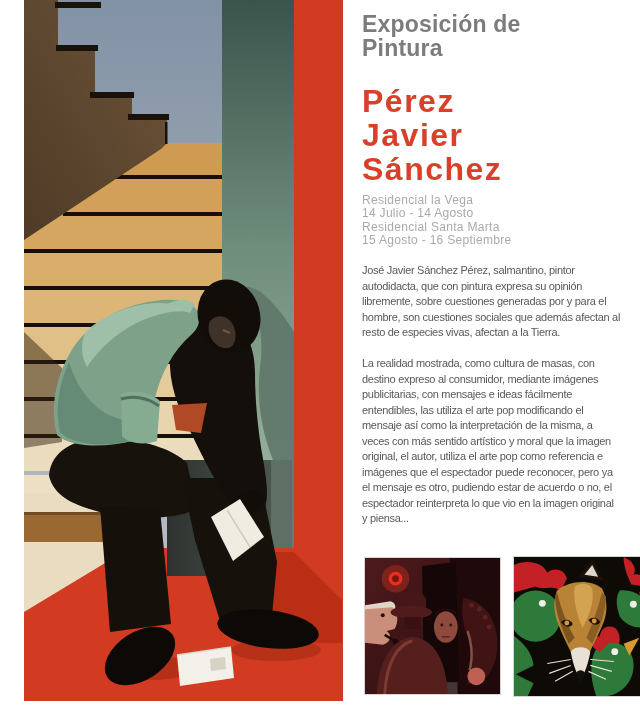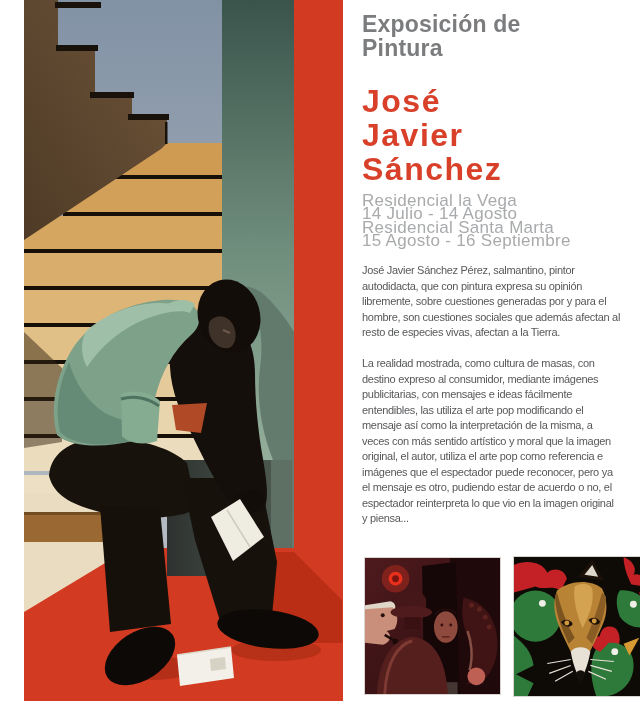--- a/index.html
+++ b/index.html
@@ -4,21 +4,21 @@
 <style>
   html,body{margin:0;padding:0;background:#ffffff;}
   #poster{position:relative;width:640px;height:711px;background:#ffffff;overflow:hidden;
           font-family:"Liberation Sans",sans-serif;margin-left:24px;}
   .abs{position:absolute;white-space:pre-line;}
   #main-art{position:absolute;left:0;top:0;width:319px;height:701px;}
   .heading{left:338px;top:12px;font-weight:bold;font-size:23px;line-height:24px;
            color:#7b7c7e;letter-spacing:.2px;}
   .artist{left:338px;top:84px;font-weight:bold;font-size:32px;line-height:34px;
           color:#d8402a;letter-spacing:1.5px;}
-  .dates{left:338px;top:194px;font-size:17px;line-height:13.4px;color:#a8aaac;letter-spacing:.3px;}
+  .dates{left:338px;top:194px;font-size:12px;line-height:13.4px;color:#a8aaac;letter-spacing:.3px;}
   .para{left:338px;width:296px;font-size:11px;line-height:15.5px;color:#57585a;letter-spacing:-.3px;}
   .bio{top:263px;}
   .statement{top:356px;}
   .thumb{position:absolute;border:1px solid #d8d4d0;box-sizing:border-box;}
   #thumb1{left:340px;top:557px;width:137px;height:138px;}
   #thumb2{left:489px;top:556px;width:138px;height:141px;}
   .thumb svg{display:block;width:100%;height:100%;}
 </style>
 </head>
 <body>
@@ -136,21 +136,21 @@
     </g>
     <g>
       <path d="M153,655 L207,647 L210,678 L156,686 Z" fill="#f2f0e8"></path>
       <path d="M186,659 L201,657 L202,669 L187,671 Z" fill="#d6d2c4"></path>
       <path d="M153,655 L207,647" stroke="#dcd8cc" stroke-width="1.5"></path>
     </g>
   </svg>
 
   <div class="abs heading">Exposición de
 Pintura</div>
-  <div class="abs artist">José
+  <div class="abs artist">Pérez
 Javier
 Sánchez</div>
   <div class="abs dates">Residencial la Vega
 14 Julio - 14 Agosto
 Residencial Santa Marta
 15 Agosto - 16 Septiembre</div>
   <div class="abs para bio">José Javier Sánchez Pérez, salmantino, pintor
 autodidacta, que con pintura expresa su opinión
 libremente, sobre cuestiones generadas por y para el
 hombre, son cuestiones sociales que además afectan al

